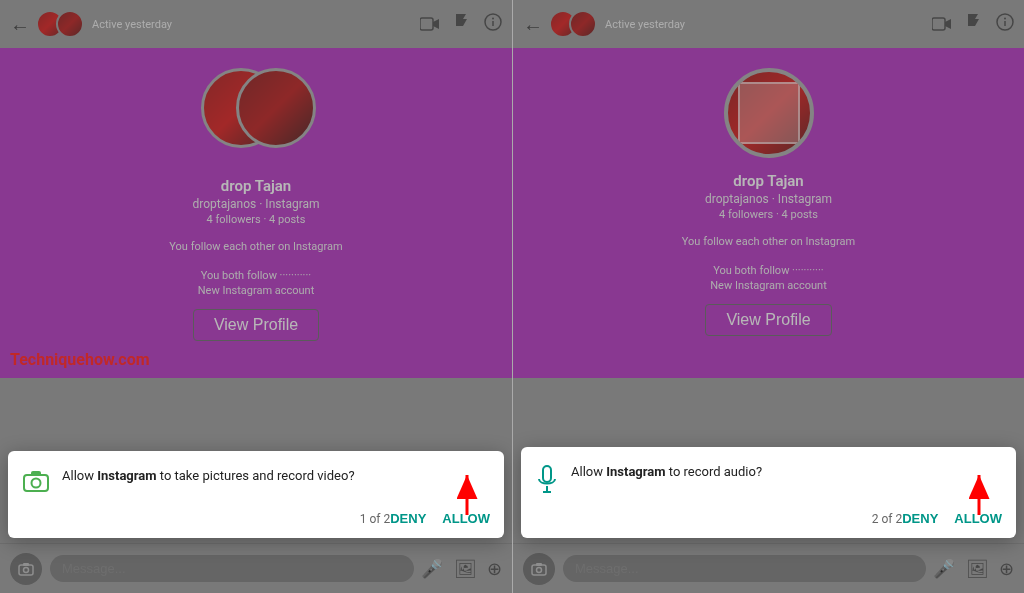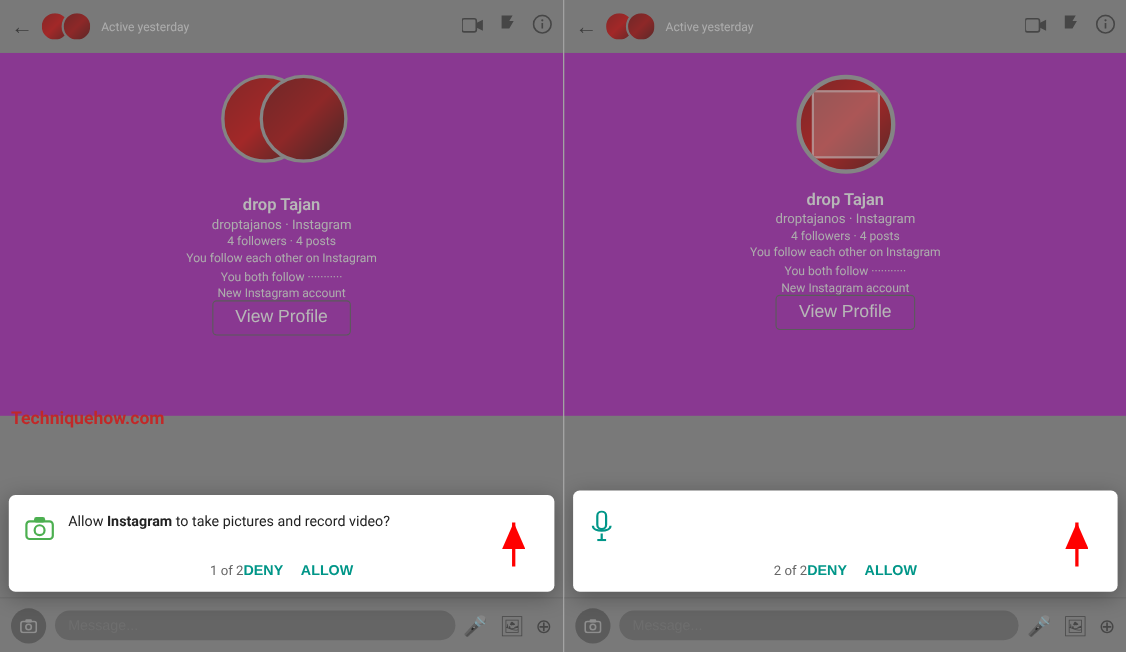--- a/index.html
+++ b/index.html
@@ -122,56 +122,57 @@
       font-size: 12px;
       color: #ddd;
       text-align: center;
       margin-bottom: 2px;
     }
 
     .profile-followers {
       font-size: 11px;
       color: #ddd;
       text-align: left;
-      margin-bottom: 2px;
+      margin-bottom: 14px;
     }
 
     .profile-follow-info {
       font-size: 11px;
       color: #ddd;
       text-align: center;
-      margin-bottom: 4px;
+      margin-bottom: 16px;
     }
 
     .profile-both-follow {
       font-size: 11px;
       color: #ddd;
       margin-bottom: 2px;
     }
 
     .profile-new-account {
       font-size: 11px;
       color: #ddd;
       text-align: center;
+      margin-bottom: 12px;
     }
 
     .view-profile-btn {
       border: 1px solid #555;
       background: transparent;
       color: #eee;
       padding: 6px 20px;
       border-radius: 4px;
       font-size: 16px;
       cursor: pointer;
     }
 
     
     .watermark {
       position: absolute;
-      top: 370px;
+      top: 350px;
       left: 10px;
       font-size: 16px;
       font-weight: bold;
       color: red;
       z-index: 5;
     }
 
     
     .dialog {
       position: absolute;
@@ -203,21 +204,21 @@
       color: #222;
       line-height: 1.4;
     }
 
     .dialog-text strong {
       font-weight: 700;
     }
 
     .dialog-footer {
       display: flex;
-      justify-content: center;
+      justify-content: flex-end;
       align-items: center;
     }
 
     .dialog-count {
       font-size: 12px;
       color: #666;
     }
 
     .dialog-actions {
       display: flex;
@@ -500,20 +501,23 @@
   <div class="dialog">
     <div class="dialog-header">
       <span class="dialog-icon">
         <svg width="24" height="28" viewBox="0 0 24 28" fill="none">
           <rect x="8" y="1" width="8" height="16" rx="4" stroke="#009688" stroke-width="2" fill="none"></rect>
           <path d="M4 14 C4 20 20 20 20 14" stroke="#009688" stroke-width="2" fill="none"></path>
           <line x1="12" y1="21" x2="12" y2="27" stroke="#009688" stroke-width="2"></line>
           <line x1="8" y1="27" x2="16" y2="27" stroke="#009688" stroke-width="2"></line>
         </svg>
       </span>
+      <div class="dialog-text">
+        <span>Allow </span><strong>Instagram</strong><span> to record audio?</span>
+      </div>
     </div>
     <div class="dialog-footer">
       <span class="dialog-count">2 of 2</span>
       <div class="dialog-actions">
         <button class="btn-deny">DENY</button>
         <button class="btn-allow">ALLOW</button>
       </div>
     </div>
   </div>
 

